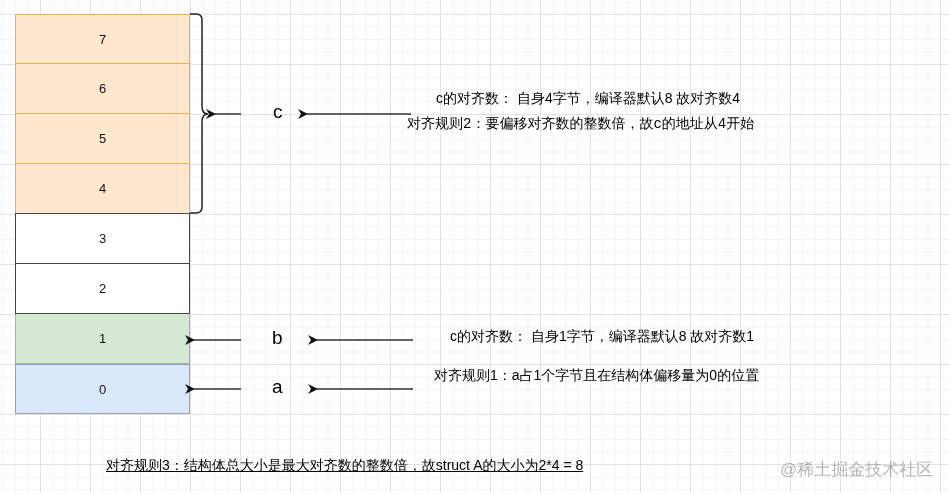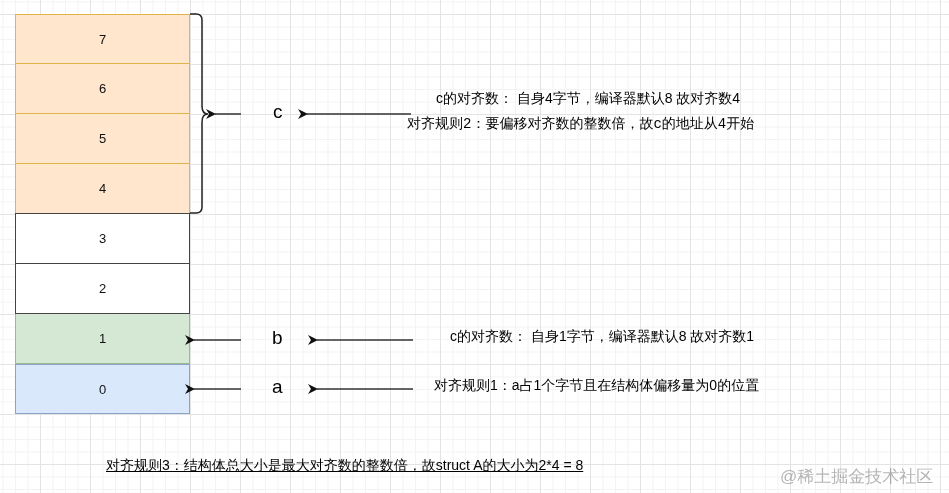--- a/index.html
+++ b/index.html
@@ -27,21 +27,20 @@
   .cell.green  { background: #d5e8d4; border: 1px solid #9ab98f; }
   .cell.blue   { background: #dae8fc; border: 1px solid #8ea2c8; }
   .label {
     position: absolute; font-size: 14px; white-space: nowrap; color: #000;
   }
   .var { font-size: 19px; }
   svg.overlay { position: absolute; left: 0; top: 0; }
   .watermark {
     position: absolute; font-size: 17px; color: rgba(120,120,120,0.55);
     white-space: nowrap;
-    margin-top: 7px;
   }
 </style>
 </head>
 <body>
 
 <div class="cell orange" style="top:14px;">
     <span>7</span>
   </div>
 <div class="cell orange" style="top:64px;border-top:none;">
     <span>6</span>
@@ -84,16 +83,16 @@
   <line x1="413" y1="389" x2="317" y2="389" stroke="#333" stroke-width="1.5" marker-end="url(#ah)"></line>
 </svg>
 
 <div class="label var" style="left:273px;top:101px;">c</div>
 <div class="label var" style="left:272px;top:327px;">b</div>
 <div class="label var" style="left:272px;top:376px;">a</div>
 
 <div class="label" style="left:436px;top:90px;">c的对齐数： 自身4字节，编译器默认8 故对齐数4</div>
 <div class="label" style="left:407px;top:115px;font-family:Liberation Mono, monospace;">对齐规则2：要偏移对齐数的整数倍，故c的地址从4开始</div>
 <div class="label" style="left:450px;top:328px;">c的对齐数： 自身1字节，编译器默认8 故对齐数1</div>
-<div class="label" style="left:434px;top:377px;">对齐规则1：a占1个字节且在结构体偏移量为0的位置</div>
+<div class="label" style="left:434px;top:367px;">对齐规则1：a占1个字节且在结构体偏移量为0的位置</div>
 <div class="label" style="left:106px;top:457px;text-decoration:underline;">对齐规则3：结构体总大小是最大对齐数的整数倍，故struct A的大小为2*4 = 8</div>
 
 <div class="watermark" style="left:780px;top:458px;">@稀土掘金技术社区</div>
 
 </body></html>

